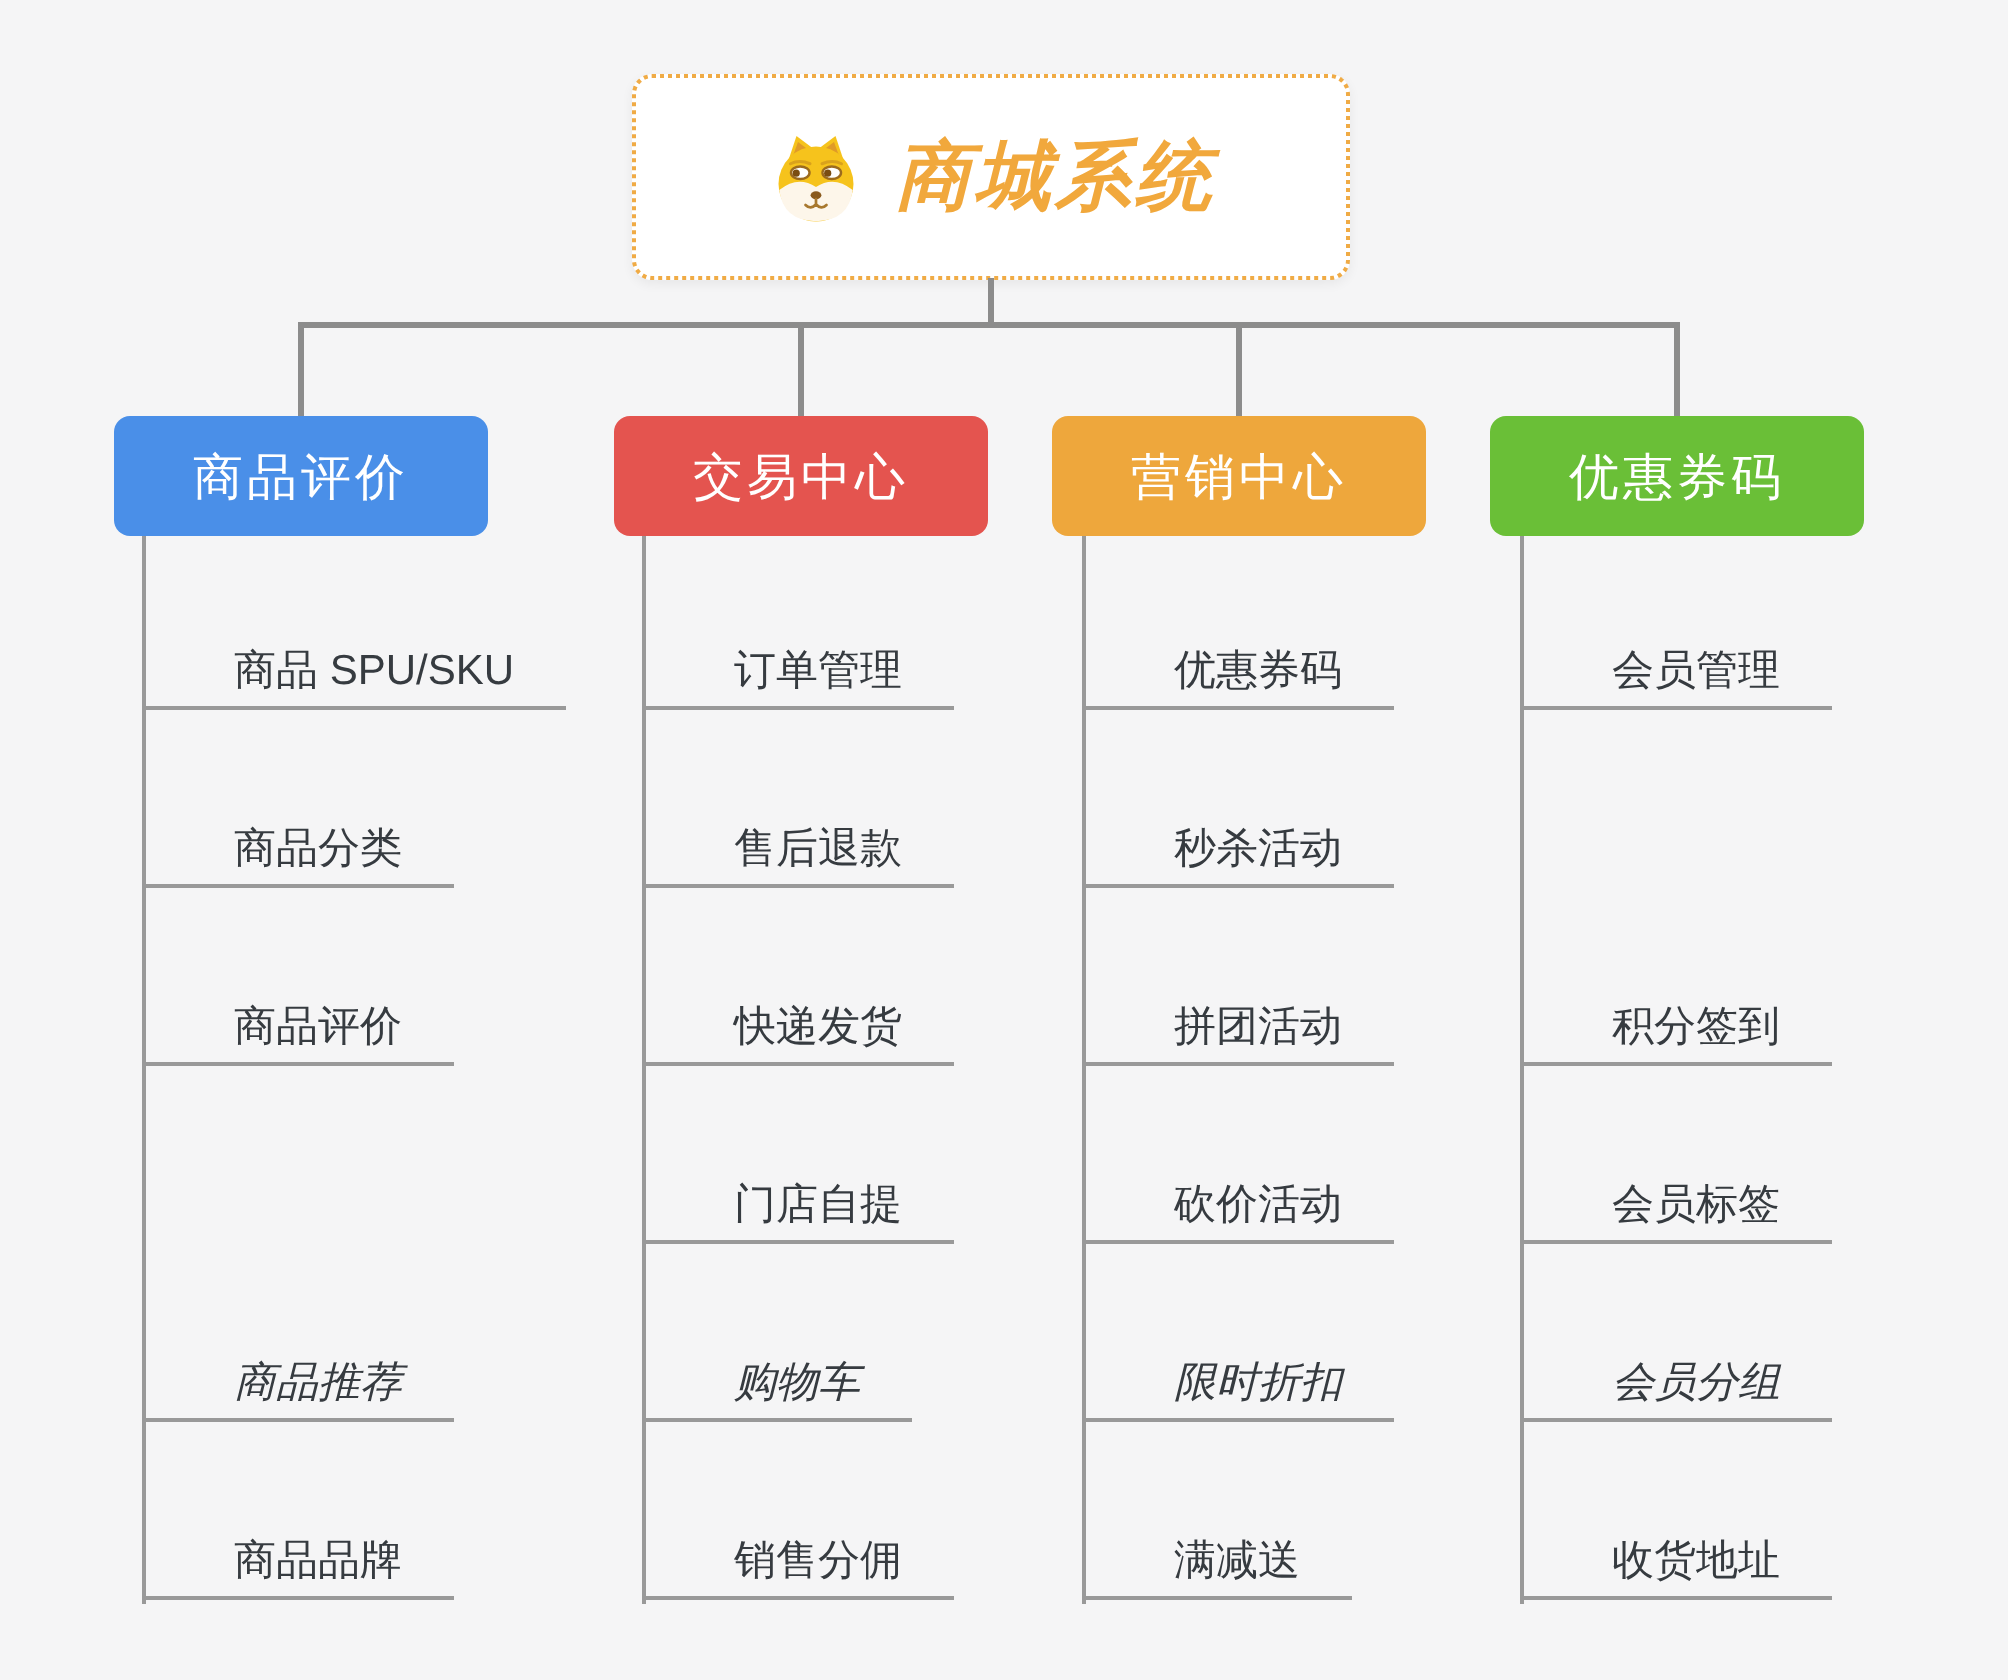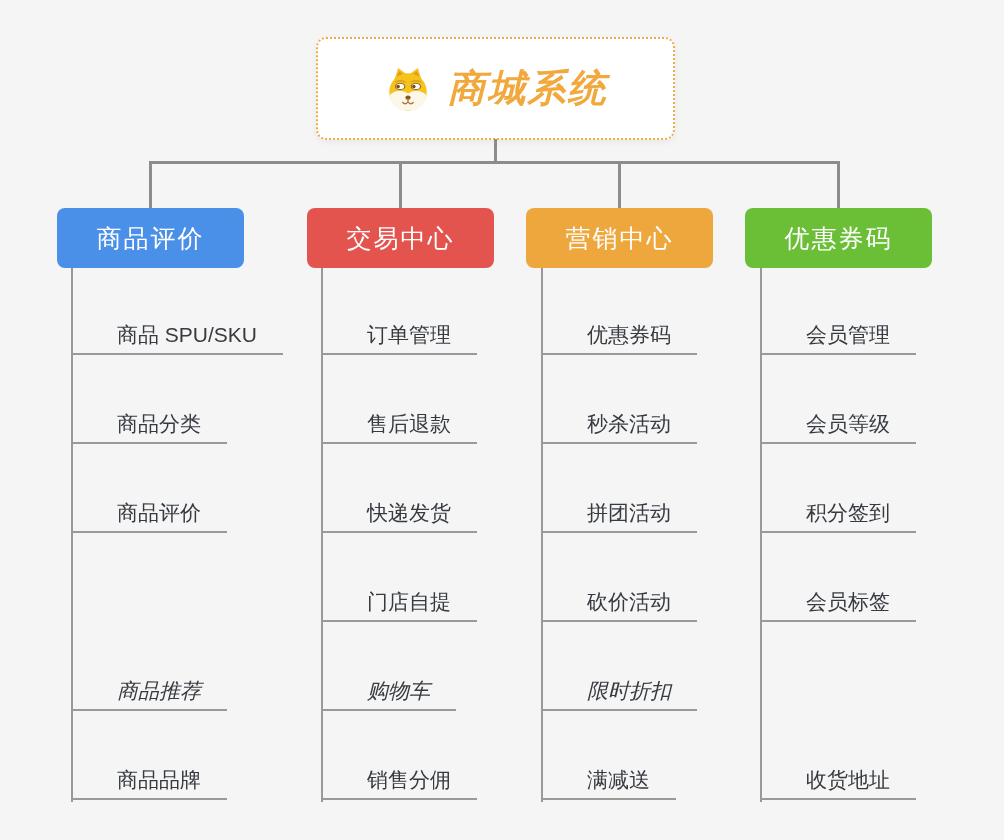--- a/index.html
+++ b/index.html
@@ -145,18 +145,18 @@
   <div class="leaf c2 r6">销售分佣</div>
 
   <div class="leaf c3 r1">优惠券码</div>
   <div class="leaf c3 r2">秒杀活动</div>
   <div class="leaf c3 r3">拼团活动</div>
   <div class="leaf c3 r4">砍价活动</div>
   <div class="leaf c3 r5">限时折扣</div>
   <div class="leaf c3 r6">满减送</div>
 
   <div class="leaf c4 r1">会员管理</div>
-  <div class="leaf c4 r2">会员等级</div>
   <div class="leaf c4 r3">积分签到</div>
   <div class="leaf c4 r4">会员标签</div>
+  <div class="leaf c4 r5">会员分组</div>
   <div class="leaf c4 r6">收货地址</div>
 
 </div>
 
 </body></html>

